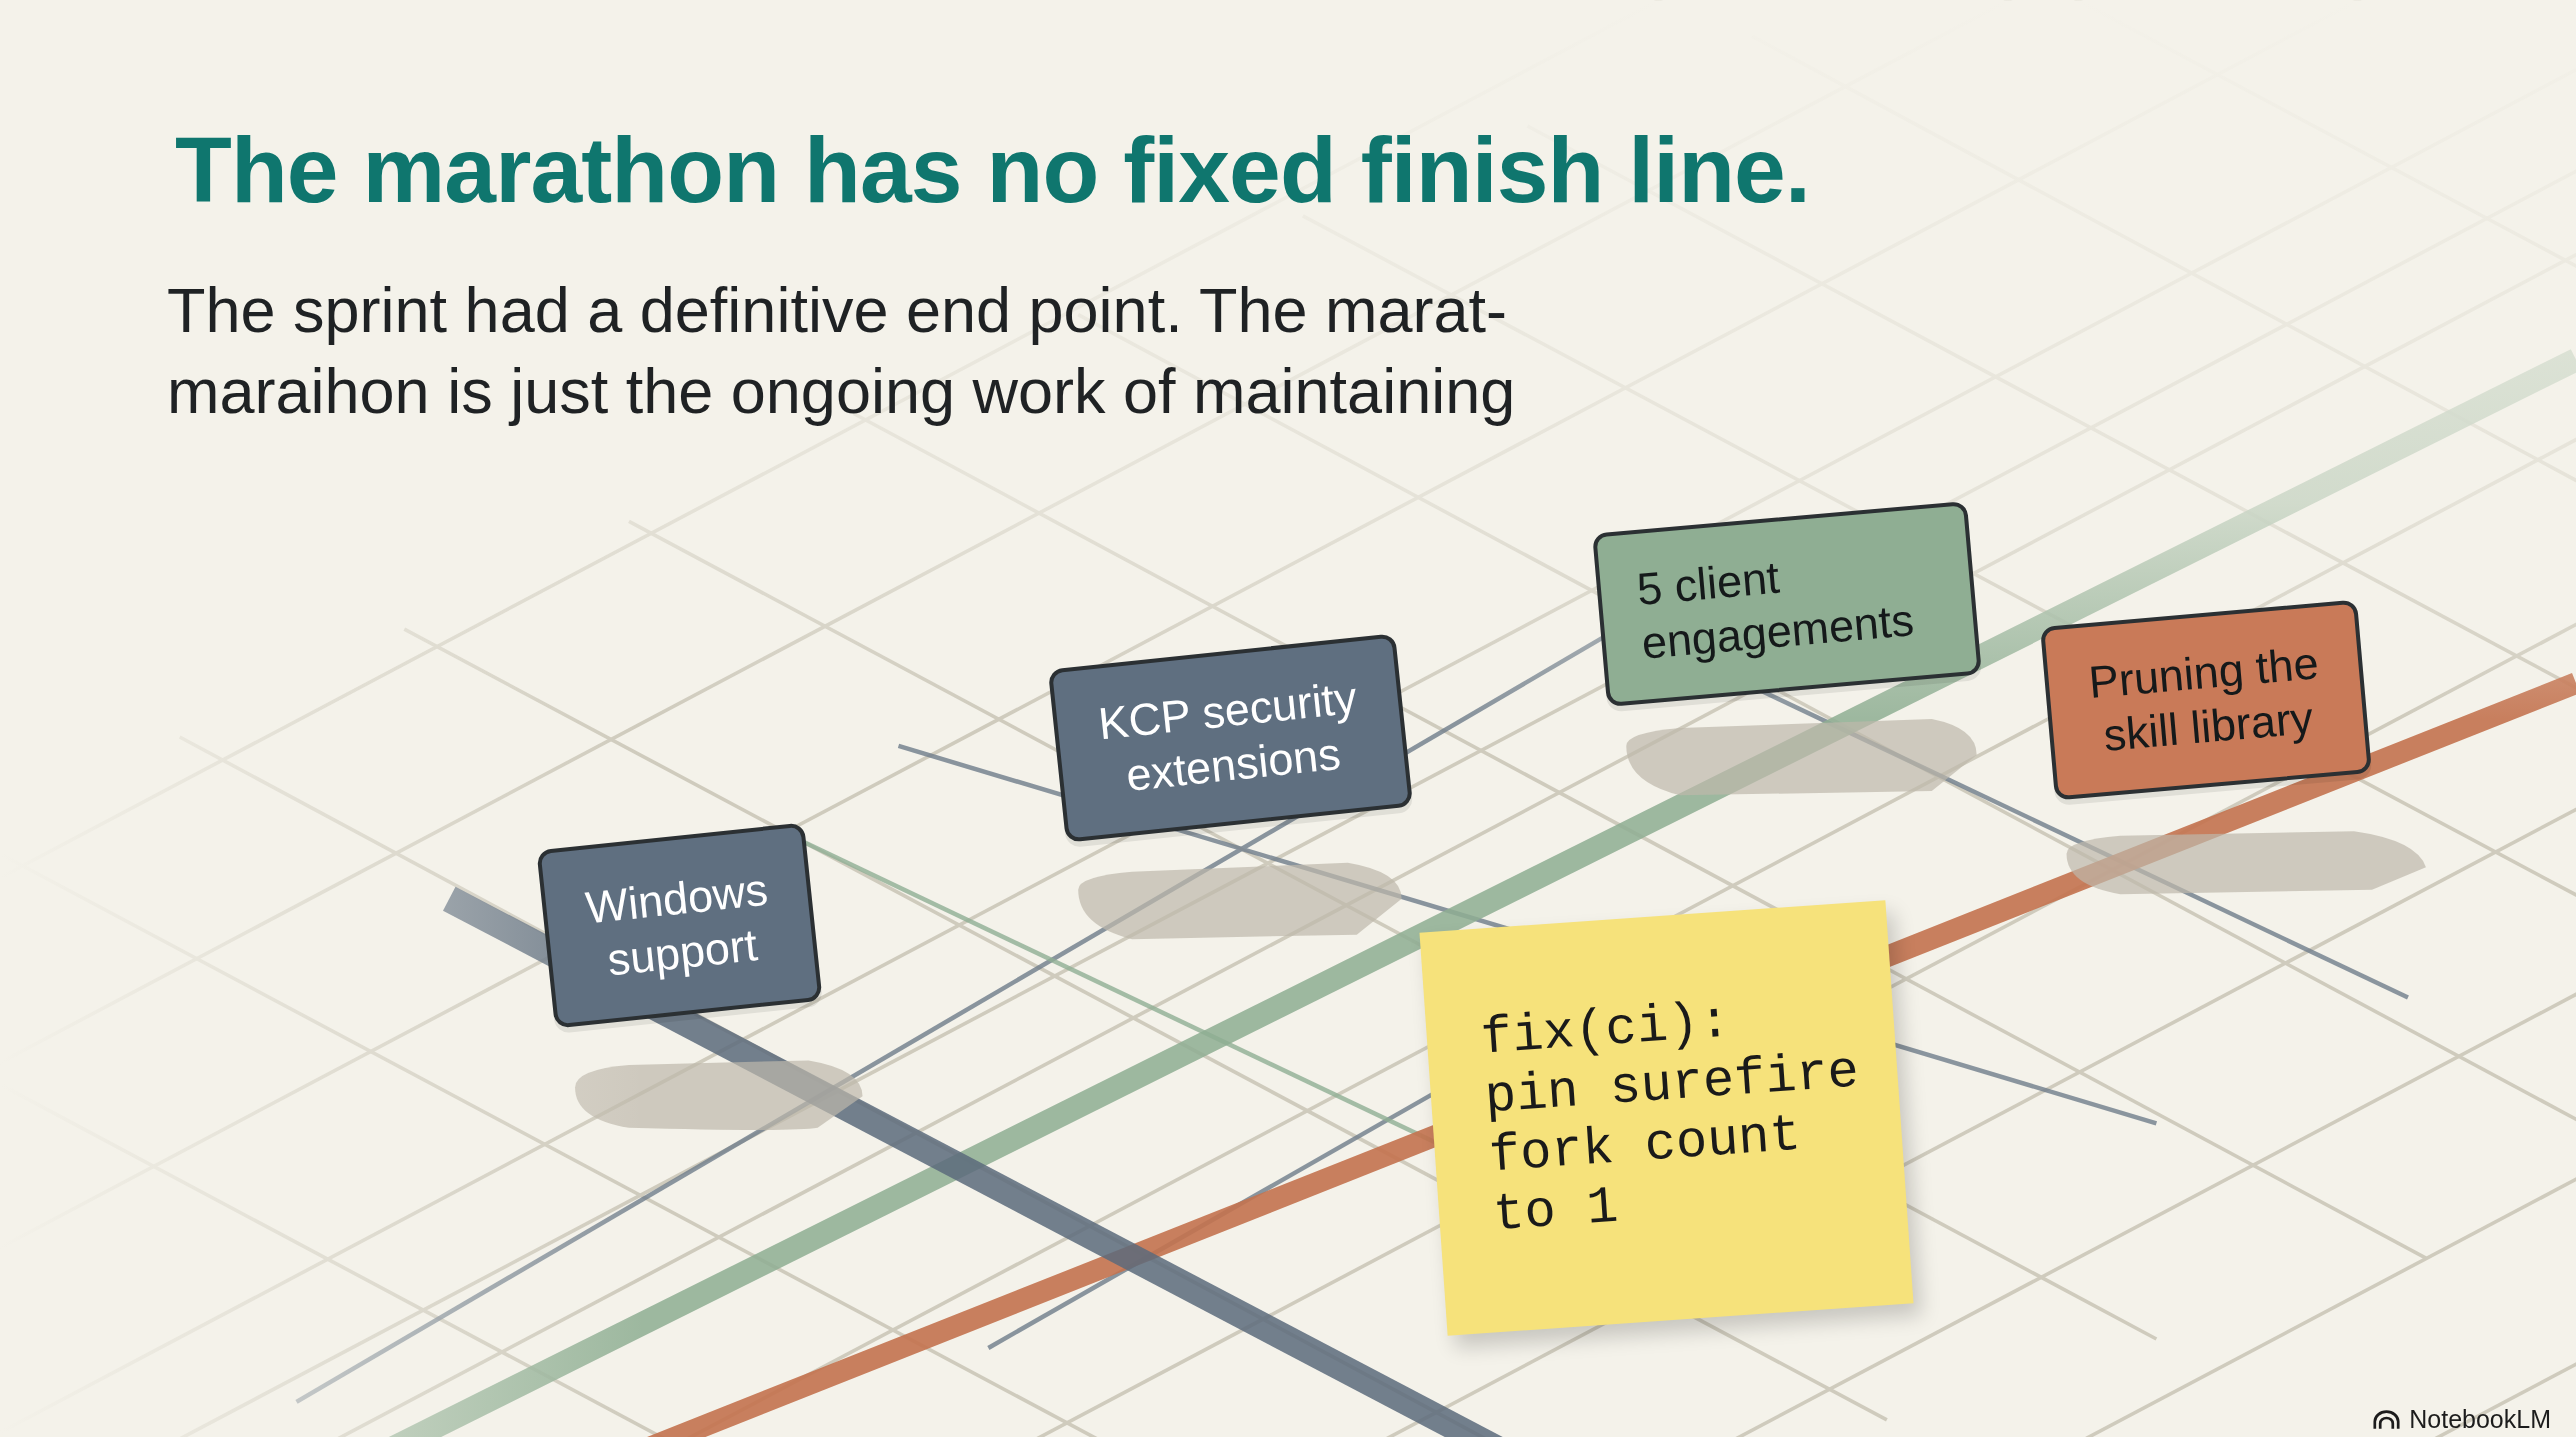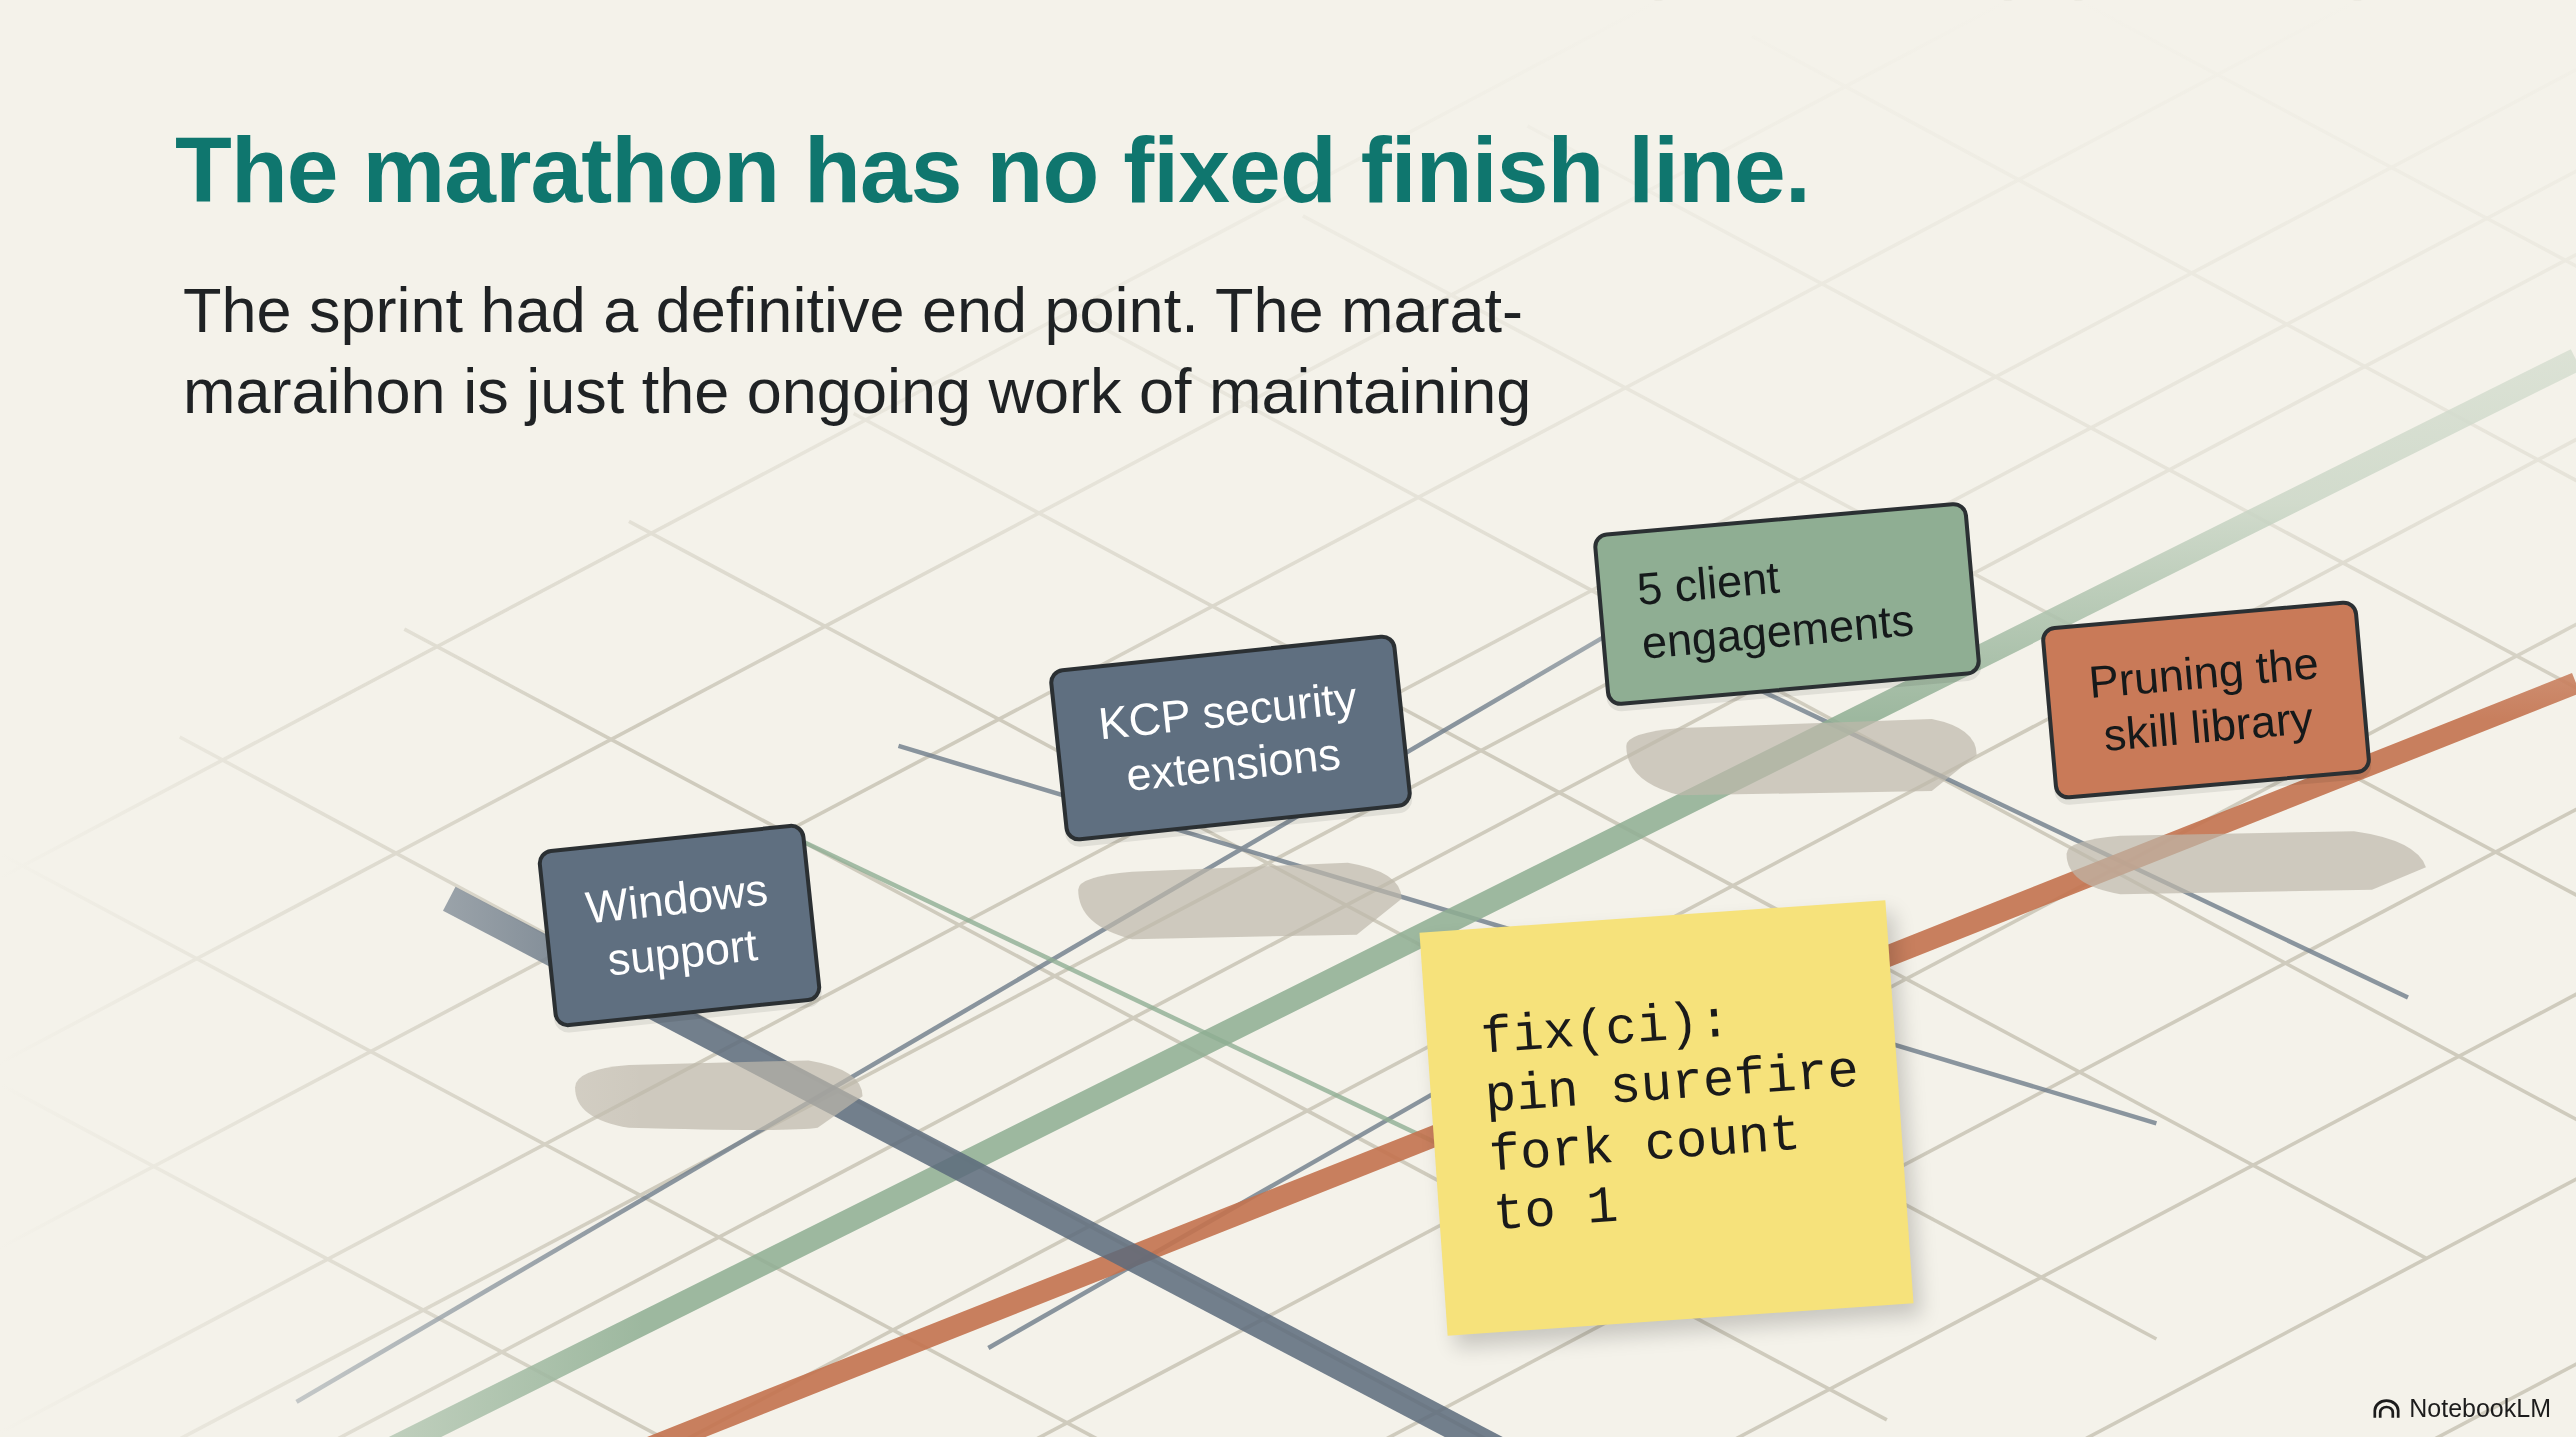--- a/index.html
+++ b/index.html
@@ -1,28 +1,28 @@
 <!DOCTYPE html>
 <html style="font-size:14.4px"><head>
 <meta charset="utf-8">
 <style>
   html, body { margin:0; padding:0; }
   body { width:2576px; height:1438px; background:#f4f2ea; overflow:hidden; position:relative; font-family:"Liberation Sans", sans-serif; }
   .grid-svg { position:absolute; left:0; top:0; width:2576px; height:1438px; }
   .title { position:absolute; left:175px; top:117px; font-size:93px; font-weight:700; color:#0f766e; letter-spacing:-0.9px; margin:0; white-space:nowrap; }
-  .subtitle { position:absolute; left:183px; top:270px; width:1509px; font-size:63px; line-height:81px; color:#1f2224; margin:0; }
+  .subtitle { position:absolute; left:167px; top:270px; width:1509px; font-size:63px; line-height:81px; color:#1f2224; margin:0; }
   .subtitle span { display:block; white-space:nowrap; }
   .tag { position:absolute; border:4.5px solid #2b3033; border-radius:14.4px; display:flex; flex-direction:column; align-items:center; justify-content:center; font-size:45px; line-height:54px; text-align:center; box-shadow: 0 5.4px 0 rgba(0,0,0,0.08); }
   .tag span { display:block; white-space:nowrap; }
   .tag.slate { background:#5f6f80; color:#ffffff; }
   .tag.green { background:#8fae93; color:#15191a; align-items:flex-start; padding-left:36px; }
   .tag.rust { background:#c97a58; color:#15191a; }
   .sticky { position:absolute; left:1433px; top:916px; width:467px; height:404px; background:#f6e27b; transform:rotate(-4deg); box-shadow: 7.2px 12.6px 20px rgba(0,0,0,0.18); padding:81px 0 0 54px; box-sizing:border-box; font-family:"Liberation Mono", monospace; font-size:52px; line-height:59px; color:#1a1a1a; }
   .sticky span { display:block; white-space:nowrap; }
-  .brand { position:absolute; right:25px; bottom:15px; display:flex; align-items:center; gap:9px; font-size:25px; color:#1c1c1c; }
+  .brand { position:absolute; right:25px; bottom:4px; display:flex; align-items:center; gap:9px; font-size:25px; color:#1c1c1c; }
   .brand svg { width:27px; height:21.6px; }
 </style>
 </head>
 <body>
 
 <svg class="grid-svg" viewBox="0 0 2867 1600" xmlns="http://www.w3.org/2000/svg">
   <defs>
     <linearGradient id="fadeL" x1="0" y1="0" x2="1" y2="0">
       <stop offset="0" stop-color="#f4f2ea" stop-opacity="1"></stop>
       <stop offset="0.25" stop-color="#f4f2ea" stop-opacity="0"></stop>

